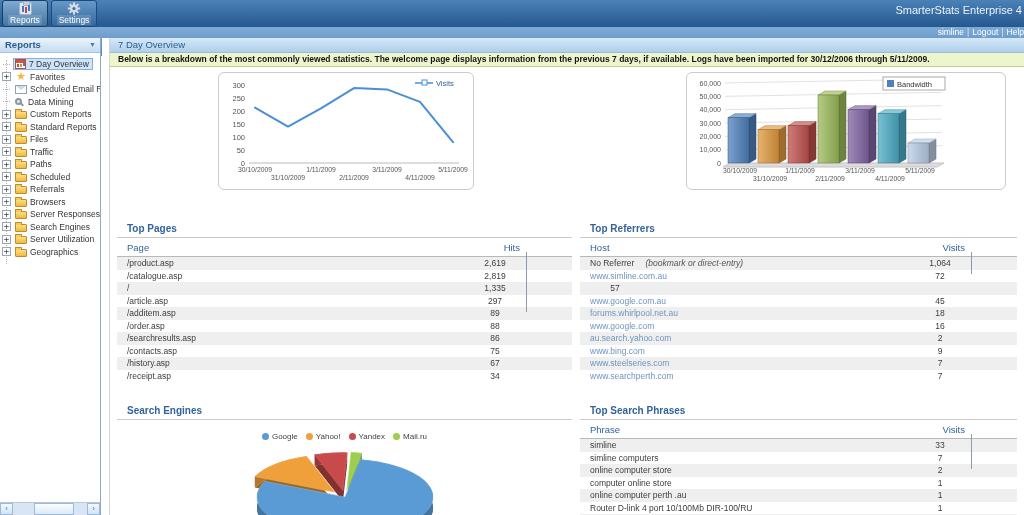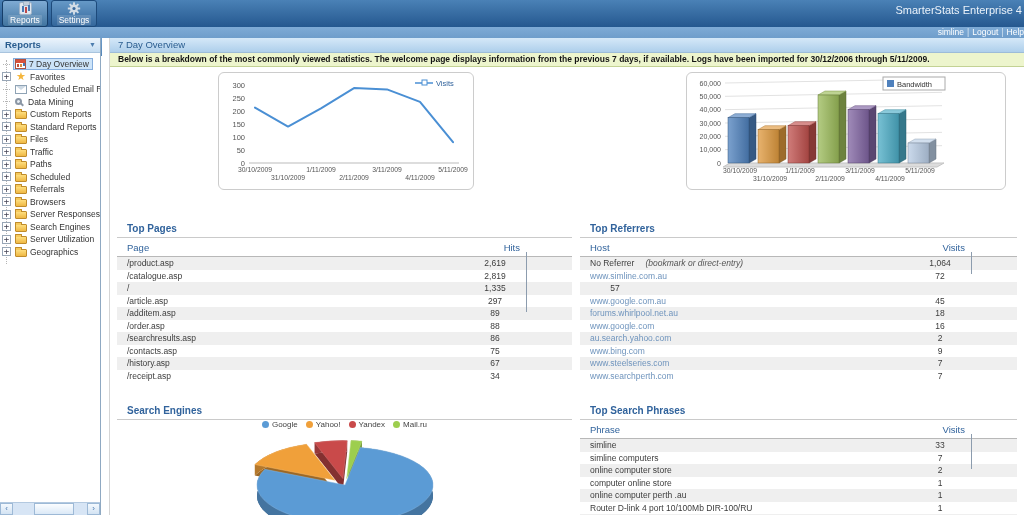--- a/index.html
+++ b/index.html
@@ -85,21 +85,21 @@
   .trow { display:flex; align-items:center; height:12.5px; font-size:8.5px; color:#3c3c3c; padding-left:10px; }
   .rows .trow:nth-child(odd) { background:#efefef; }
   .trow .lbl { flex:1; white-space:nowrap; overflow:hidden; }
   .trow .lbl.link { color:#6f94bd; }
   .trow .note { font-style:italic; margin-left:11px; color:#555; }
   .trow .val { width:50px; text-align:center; }
   .trow .barc { width:52px; padding-left:6px; }
   .bar { width:42px; height:7px; border:1px solid #8c9cae; background:#fdfdfd; }
   .bar i { display:block; height:100%; background:linear-gradient(#a3bedd,#6d96c4); }
 
-  .pie-legend { display:flex; justify-content:center; gap:8px; font-size:8px; color:#444; align-items:center; }
+  .pie-legend { display:flex; justify-content:center; gap:8px; font-size:8px; color:#444; margin-top:12px; align-items:center; }
   .pie-legend .pl-item { display:flex; align-items:center; gap:3px; }
   .pie-legend .dot { width:7px; height:7px; border-radius:50%; display:inline-block; }
   #pie-chart { margin:4px auto 0 auto; display:block; }
 
   .gear-svg { display:block; }
   .icon-clipboard { width:13px; height:15px; background:#dfe7f0; border:1px solid #9fb3c8; border-radius:2px; position:relative; display:inline-block; }
   .icon-clipboard::before { content:""; position:absolute; left:3px; top:-2px; width:5px; height:3px; background:#c2cfdd; border:1px solid #9fb3c8; border-radius:1px; }
   .icon-clipboard::after { content:""; position:absolute; left:2px; bottom:2px; width:2px; height:6px; background:#4a7ab5; box-shadow:3px 1px 0 #c04848, 6px -1px 0 #4a7ab5; }
 </style>
 </head>

